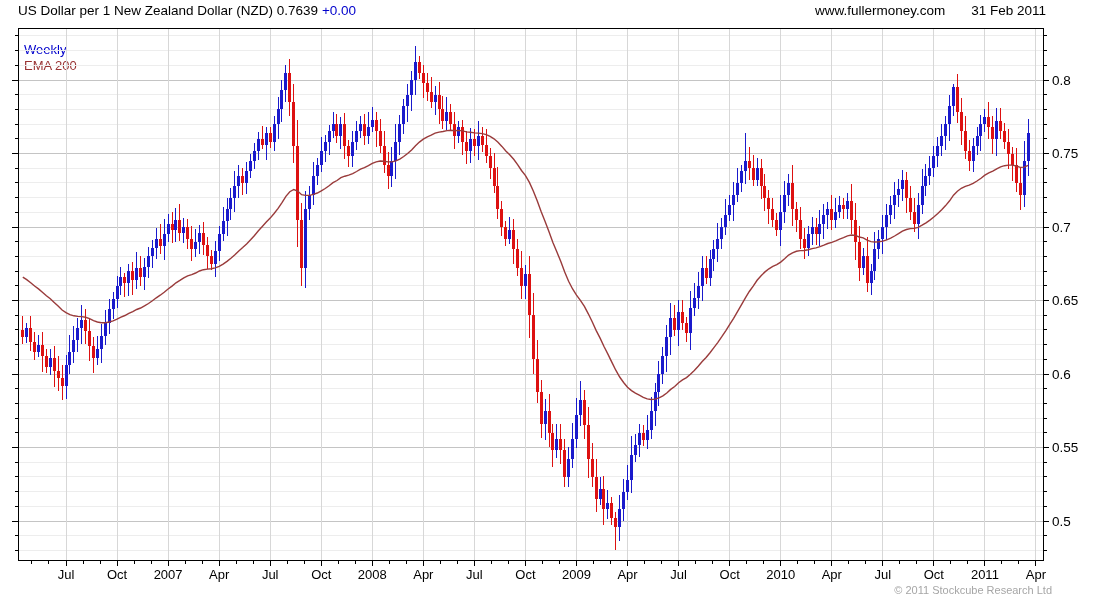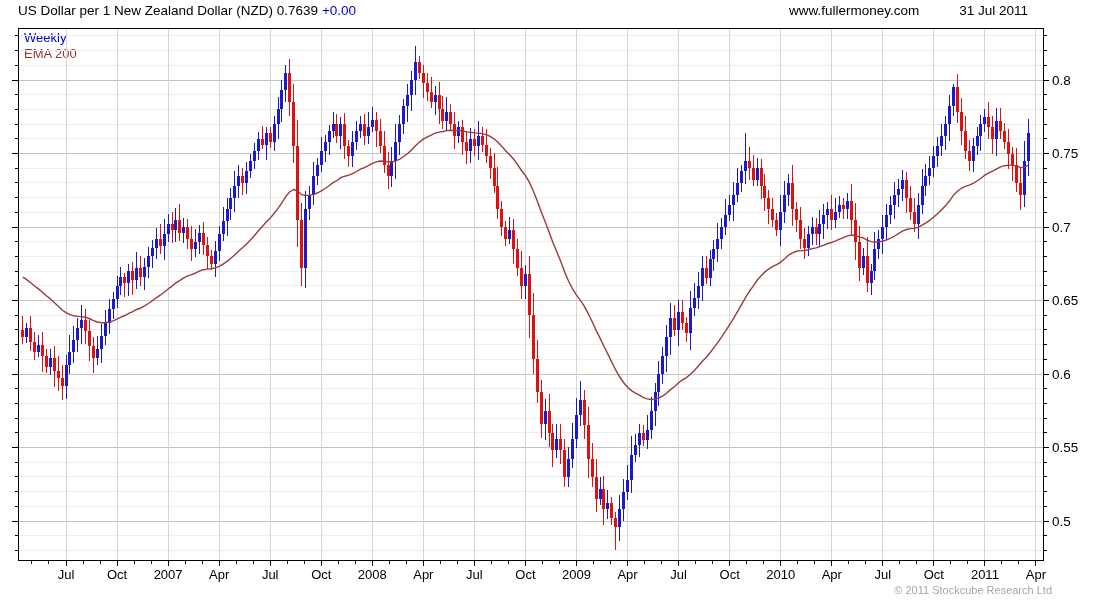--- a/index.html
+++ b/index.html
@@ -1,37 +1,37 @@
 <!DOCTYPE html>
 <html><head>
 <meta charset="utf-8">
 <style>
   html,body{margin:0;padding:0;background:#fff;}
   #stage{position:relative;width:1100px;height:600px;background:#ffffff;
          font-family:"Liberation Sans",sans-serif;overflow:hidden;}
   .hdr{position:absolute;top:3px;font-size:13.5px;color:#000;white-space:nowrap;}
   #title{left:18px;}
   #title .chg{color:#0000cc;}
-  #hdr-right{right:72px;display:flex;gap:40px;}
-  .legend{position:absolute;left:24px;font-size:13px;white-space:nowrap;}
+  #hdr-right{right:54px;display:flex;gap:26px;}
+  .legend{position:absolute;left:24px;font-size:13px;white-space:nowrap;margin-top:12px;}
   #legend-weekly{top:30px;color:#0000cc;}
   #legend-ema{top:46px;color:#993333;}
   #copyright{position:absolute;right:48px;top:584px;font-size:11px;color:#a6a6a6;white-space:nowrap;}
   svg text{font-family:"Liberation Sans",sans-serif;}
 </style>
 </head>
 <body>
 
 <div id="stage">
 
   <div id="title" class="hdr"><span>US Dollar per 1 New Zealand Dollar (NZD) 0.7639 </span><span class="chg">+0.00</span></div>
 
   <div id="hdr-right" class="hdr">
     <span>www.fullermoney.com</span>
-    <span>31 Jul 2011</span>
+    <span>31 Feb 2011</span>
   </div>
 
   <div id="legend-weekly" class="legend">Weekly</div>
   <div id="legend-ema" class="legend">EMA 200</div>
 
   <svg id="chart-svg" width="1100" height="600" style="position:absolute;left:0;top:0;">
       <g shape-rendering="crispEdges">
         <line x1="18" x2="1043" y1="550.4000000000001" y2="550.4000000000001" stroke="#ededed" stroke-width="1"></line>
         <line x1="18" x2="1043" y1="535.7" y2="535.7" stroke="#ededed" stroke-width="1"></line>
         <line x1="18" x2="1043" y1="521" y2="521" stroke="#c4c4c4" stroke-width="1"></line>

